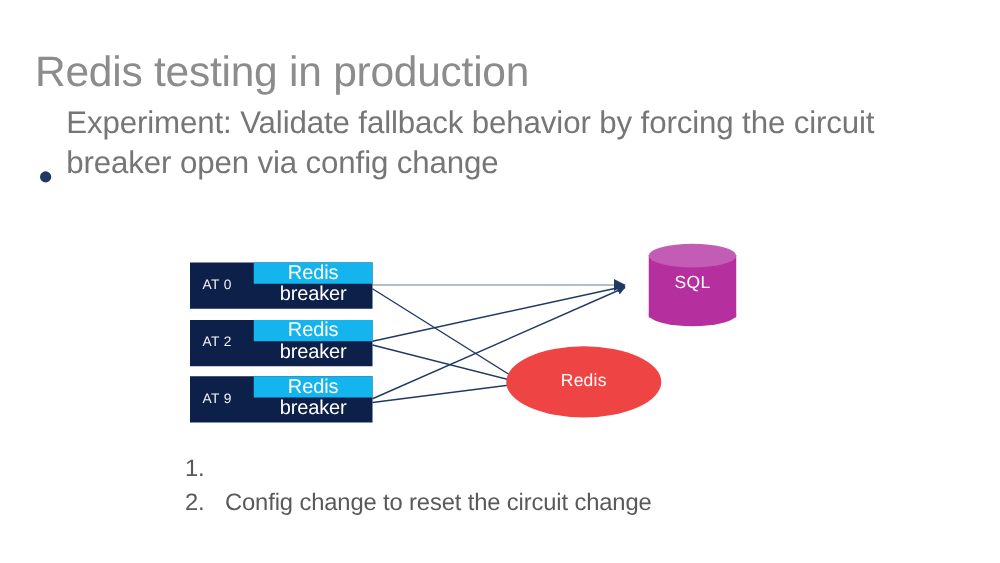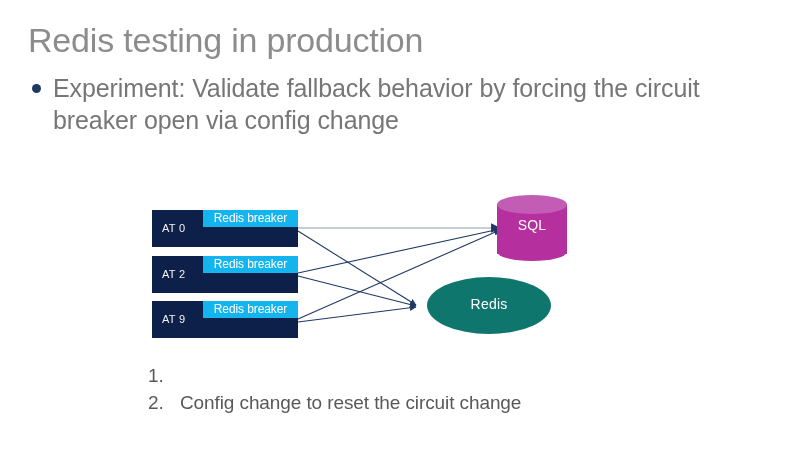--- a/index.html
+++ b/index.html
@@ -11,37 +11,37 @@
   }
   #slide {
     position: relative;
     width: 800px; height: 450px;
     background: #ffffff;
   }
 
   
   #slide-title {
     position: absolute;
-    left: 28px; top: 22px;
+    left: 28px; top: 40px;
     width: 730px;
     font-size: 34px;
     font-weight: 400;
     letter-spacing: -0.2px;
     color: #8c8c8c;
     line-height: 1.1;
     white-space: nowrap;
   }
 
   
   #bullet-block {
     position: absolute;
-    left: 26px; top: 72px;
+    left: 26px; top: 82px;
     width: 752px;
     display: flex;
-    align-items: flex-start;
+    align-items: flex-end;
   }
   #bullet-dot {
     width: 9px; height: 9px;
     border-radius: 50%;
     background: #1f3864;
     margin: 12px 12px 0 6px;
     flex: 0 0 auto;
   }
   #bullet-text {
     font-size: 25px;
@@ -76,34 +76,34 @@
     font-size: 11px;
     color: #f2f2f2;
     letter-spacing: 0.3px;
   }
   .breaker-badge {
     position: absolute;
     left: 51px; top: 0px;
     width: 95px; height: 17px;
     background: #14b4ef;
     color: #ffffff;
-    font-size: 12px;
+    font-size: 16px;
     line-height: 17px;
     text-align: center;
     letter-spacing: -0.1px;
   }
 
   #at0 { left: 152px; top: 210px; }
   #at1 { left: 152px; top: 256px; }
   #at2 { left: 152px; top: 301px; }
 
   
   #sql-node {
     position: absolute;
-    left: 497px; top: 195px;
+    left: 519px; top: 195px;
     width: 70px; height: 66px;
   }
   #sql-body {
     position: absolute;
     left: 0; top: 9px;
     width: 70px; height: 50px;
     background: #b5309e;
   }
   #sql-top {
     position: absolute;
@@ -126,24 +126,24 @@
     text-align: center;
     font-size: 14px;
     color: #ffffff;
     letter-spacing: 0.2px;
     z-index: 3;
   }
 
   
   #redis-node {
     position: absolute;
-    left: 427px; top: 277px;
+    left: 405px; top: 277px;
     width: 124px; height: 57px;
     border-radius: 50%;
-    background: #0f766e;
+    background: #ef4444;
   }
   #redis-text {
     position: absolute;
     left: 0; top: 19px;
     width: 124px;
     text-align: center;
     font-size: 14px;
     color: #ffffff;
     letter-spacing: 0.2px;
   }

